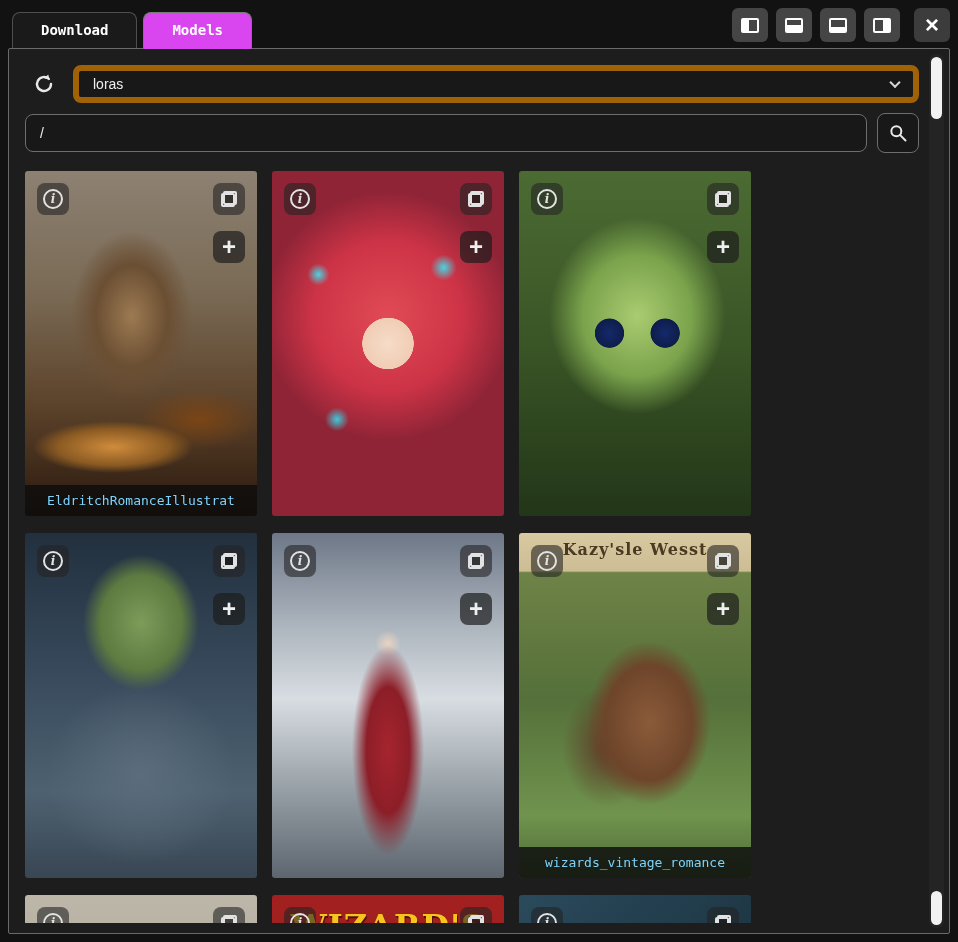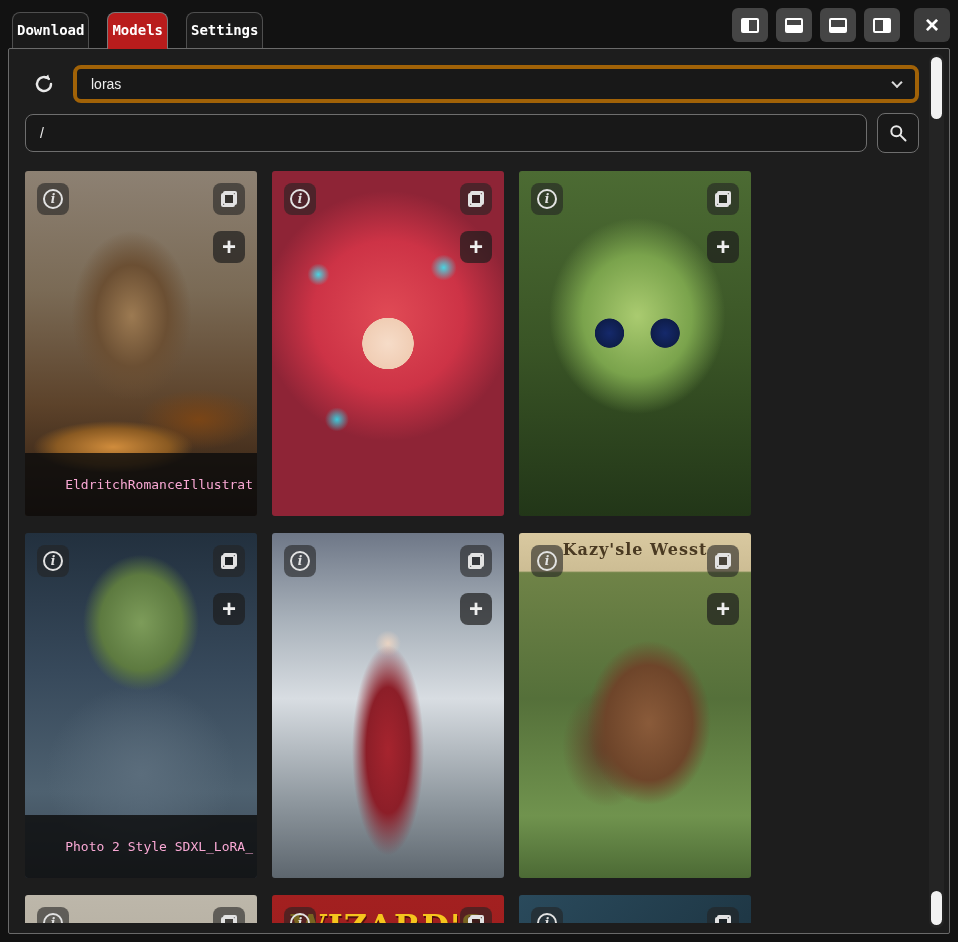--- a/index.html
+++ b/index.html
@@ -9,26 +9,26 @@
     font-family: "Liberation Sans", sans-serif;
     color: #eee;
     overflow: hidden;
   }
   .app { width: 958px; height: 942px; padding: 8px; display: flex; flex-direction: column; }
 
   
   .tabbar { display: flex; align-items: flex-end; height: 40px; padding-left: 4px; position: relative; z-index: 3; }
   .tab {
     font: bold 14px "DejaVu Sans Mono", monospace;
-    color: #fff; padding: 9px 4px 10px;
+    color: #fff; padding: 9px 28px 10px;
     border: 1px solid #4f4f4f; border-bottom: none;
     border-radius: 8px 8px 0 0;
-    background: #1a1a1a; cursor: pointer; margin-right: 18px;
-  }
-  .tab.active { background: #b91c1c; border-color: #7a7a7a; margin-bottom: -1px; padding-bottom: 11px; }
+    background: #1a1a1a; cursor: pointer; margin-right: 6px;
+  }
+  .tab.active { background: #d946ef; border-color: #7a7a7a; margin-bottom: -1px; padding-bottom: 11px; }
   .win-controls { margin-left: auto; display: flex; align-items: center; gap: 8px; padding-bottom: 6px; }
   .win-btn {
     width: 36px; height: 34px; border: none; border-radius: 6px;
     background: #454545; display: flex; align-items: center; justify-content: center;
     cursor: pointer;
   }
   .win-btn.close { margin-left: 6px; background: #3c3c3c; color: #fff; font-size: 24px; font-weight: bold; line-height: 1; }
   .layout-icon { width: 18px; height: 15px; border: 2px solid #fff; border-radius: 2px; position: relative; display: block; }
   .layout-icon::before { content: ""; position: absolute; background: #fff; }
   .fill-left::before   { left: 0; top: 0; bottom: 0; width: 45%; }
@@ -42,21 +42,21 @@
     background: #1d1d1d; position: relative;
     padding: 16px 30px 10px 16px;
     display: flex; flex-direction: column; overflow: hidden;
   }
 
   
   .toolbar { display: flex; align-items: center; gap: 10px; height: 38px; flex: none; }
   .refresh-btn { width: 38px; height: 38px; background: transparent; border: none; cursor: pointer;
     display: flex; align-items: center; justify-content: center; }
   .select {
-    flex: 1; height: 38px; background: #181818; border: 4px solid #a16207; border-radius: 8px;
+    flex: 1; height: 38px; background: #181818; border: 6px solid #a16207; border-radius: 8px;
     display: flex; align-items: center; padding: 0 30px 0 14px;
     color: #eee; font-size: 14px; position: relative; cursor: pointer;
   }
   .chevron { position: absolute; right: 14px; top: 50%; width: 8px; height: 8px;
     border-right: 2px solid #d8d8d8; border-bottom: 2px solid #d8d8d8;
     transform: translateY(-70%) rotate(45deg); }
 
   
   .searchrow { display: flex; align-items: center; gap: 10px; margin-top: 10px; flex: none; }
   .search-input {
@@ -90,23 +90,23 @@
   }
   .copy-icon { position: relative; width: 16px; height: 16px; display: inline-block; }
   .copy-icon::after { content: ""; position: absolute; right: 0; top: 0; width: 10px; height: 10px;
     border: 2px solid #e2e2e2; border-radius: 2px; }
   .copy-icon::before { content: ""; position: absolute; left: 0; bottom: 0; width: 10px; height: 10px;
     border: 2px solid #e2e2e2; border-radius: 2px; background: rgba(20,20,20,.4); }
   .plus-btn { color: #efefef; font-size: 24px; font-weight: bold; line-height: 1; background: rgba(28,28,28,.7); }
 
   .name {
     position: absolute; left: 0; right: 0; bottom: 0;
-    background: rgba(12,12,12,.82); color: #f9a8d4;
+    background: rgba(12,12,12,.82); color: #7dd3fc;
     font: 13px "DejaVu Sans Mono", monospace;
-    text-align: right; padding: 24px 4px; white-space: nowrap; overflow: hidden;
+    text-align: center; padding: 8px 4px; white-space: nowrap; overflow: hidden;
   }
 
   
   .t1 { background:
     radial-gradient(ellipse 60px 85px at 46% 42%, #9c7a52 0%, #6b4f33 60%, rgba(0,0,0,0) 100%),
     radial-gradient(ellipse 80px 26px at 38% 80%, #d08c3c 0%, #8a5a22 70%, rgba(0,0,0,0) 100%),
     radial-gradient(ellipse 60px 30px at 75% 72%, #7a4516 0%, rgba(0,0,0,0) 100%),
     linear-gradient(180deg, #8d8173 0%, #7a6a55 35%, #5c422a 68%, #2a190e 100%); }
   .t2 { background:
     radial-gradient(circle 26px at 50% 50%, #f6dcc8 0%, #f0cdb4 98%, rgba(0,0,0,0) 100%),
@@ -148,21 +148,20 @@
   .scroll-thumb.bottom { top: auto; bottom: 3px; height: 34px; }
 </style>
 </head>
 <body>
 
 <div class="app">
 
   <div class="tabbar">
     <div class="tab">Download</div>
     <div class="tab active">Models</div>
-    <div class="tab">Settings</div>
 
     <div class="win-controls">
       <button class="win-btn">
         <span class="layout-icon fill-left"></span>
       </button>
       <button class="win-btn">
         <span class="layout-icon fill-bottom"></span>
       </button>
       <button class="win-btn">
         <span class="layout-icon fill-bottom-sm"></span>
@@ -245,21 +244,20 @@
         <div class="thumb t4"></div>
         <button class="icon-btn info-btn">
           <span class="i-circle">i</span>
         </button>
         <div class="tr-stack">
           <button class="icon-btn">
             <span class="copy-icon"></span>
           </button>
           <button class="icon-btn plus-btn">+</button>
         </div>
-        <div class="name">Photo 2 Style SDXL_LoRA_</div>
       </div>
 
       <div class="card">
         <div class="thumb t5"></div>
         <button class="icon-btn info-btn">
           <span class="i-circle">i</span>
         </button>
         <div class="tr-stack">
           <button class="icon-btn">
             <span class="copy-icon"></span>
@@ -274,20 +272,21 @@
         </div>
         <button class="icon-btn info-btn">
           <span class="i-circle">i</span>
         </button>
         <div class="tr-stack">
           <button class="icon-btn">
             <span class="copy-icon"></span>
           </button>
           <button class="icon-btn plus-btn">+</button>
         </div>
+        <div class="name">wizards_vintage_romance</div>
       </div>
 
       <div class="card">
         <div class="thumb t7"></div>
         <button class="icon-btn info-btn">
           <span class="i-circle">i</span>
         </button>
         <div class="tr-stack">
           <button class="icon-btn">
             <span class="copy-icon"></span>

